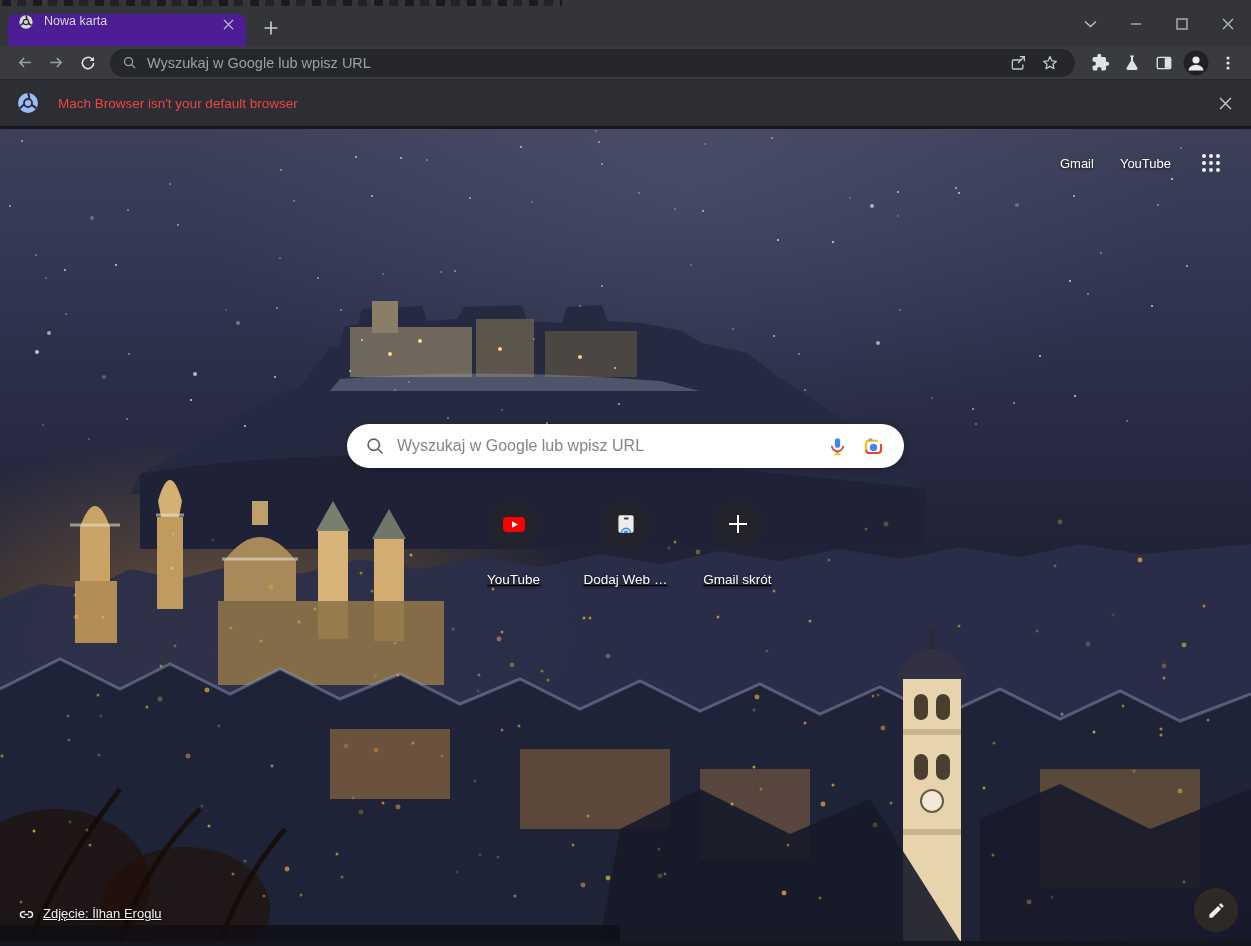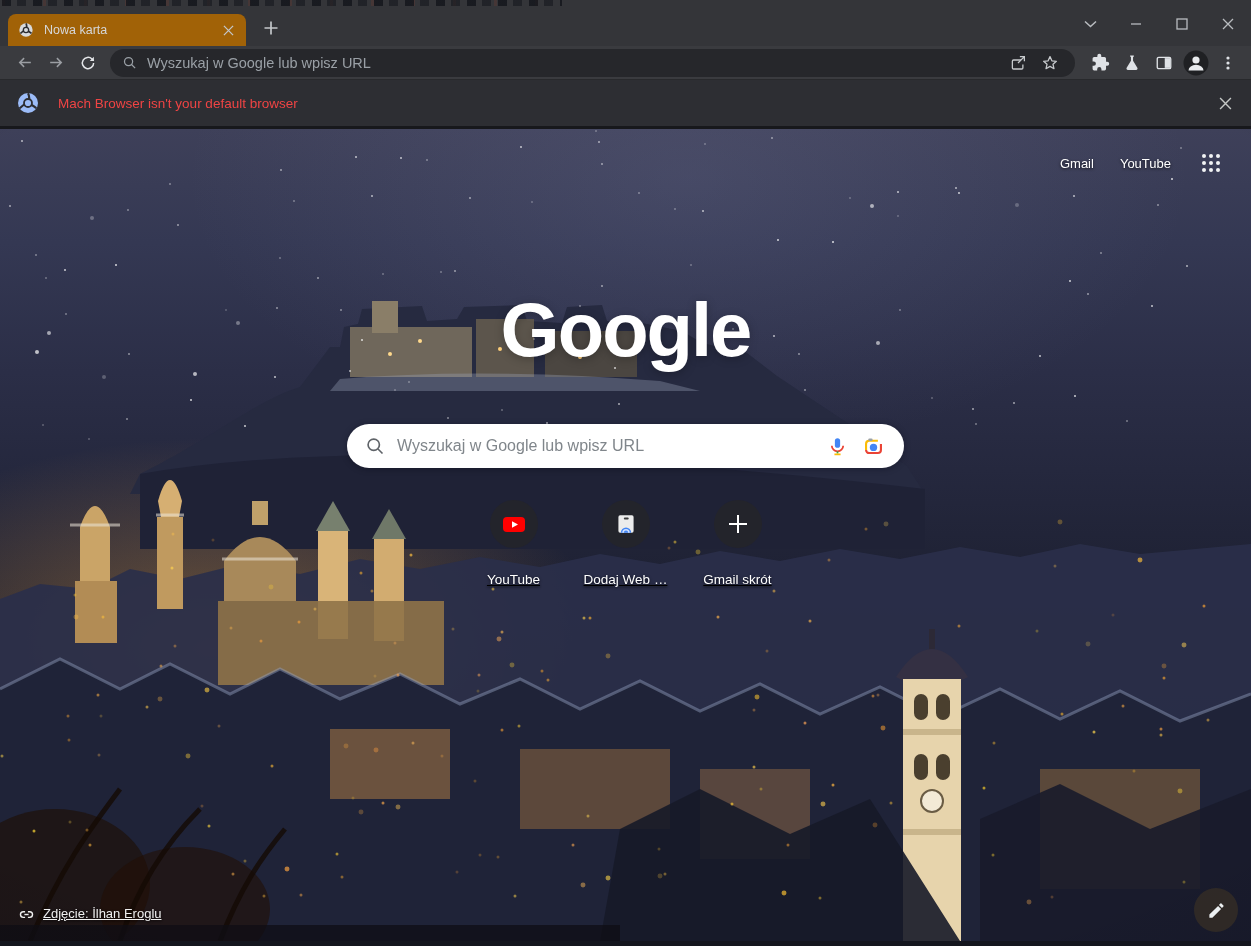--- a/index.html
+++ b/index.html
@@ -11,21 +11,21 @@
   .top-artifact { position:relative; height:7px; background:#343539; overflow:hidden; }
   .top-artifact .glitch { position:absolute; left:2px; top:0; width:560px; height:6px;
     background:
       repeating-linear-gradient(90deg, rgba(20,22,28,.85) 0 9px, transparent 9px 15px,
         rgba(25,27,33,.7) 15px 24px, transparent 24px 31px),
       repeating-linear-gradient(90deg, rgba(150,60,40,.18) 0 3px, transparent 3px 41px); }
 
   
   .titlebar { position:relative; height:39px; background:#343539; }
   .tab { position:absolute; left:8px; bottom:0; width:238px; height:32px;
-         background:#a16207; border-radius:8px 8px 0 0; display:flex; align-items:center;
+         background:#4c1d95; border-radius:8px 8px 0 0; display:flex; 
          padding:0 8px 0 10px; }
   .tab-title { flex:1; margin-left:10px; font-size:12.5px; color:#d5d7da; white-space:nowrap;
                overflow:hidden; }
   .icon-btn { display:flex; align-items:center; justify-content:center; cursor:pointer;
               border-radius:50%; }
   .tab-close { width:20px; height:20px; }
   .newtab-btn { position:absolute; left:258px; bottom:5px; width:26px; height:26px; }
   .win-controls { position:absolute; right:0; top:0; height:34px; display:flex; }
   .win-btn { width:46px; height:34px; display:flex; align-items:center; justify-content:center;
              cursor:pointer; }
@@ -318,21 +318,20 @@
           <circle cx="3" cy="10" r="2"></circle>
             <circle cx="10" cy="10" r="2"></circle>
             <circle cx="17" cy="10" r="2"></circle>
           <circle cx="3" cy="17" r="2"></circle>
             <circle cx="10" cy="17" r="2"></circle>
             <circle cx="17" cy="17" r="2"></circle>
           </svg>
       </span>
     </div>
 
-    <div class="logo">Google</div>
 
     <div class="searchbar">
       <svg width="20" height="20" viewBox="0 0 24 24">
         <circle cx="10.5" cy="10.5" r="6.8" stroke="#5f6368" stroke-width="2" fill="none"></circle>
         <path d="M15.6 15.6L21 21" stroke="#5f6368" stroke-width="2"></path>
         </svg>
       <input type="text" placeholder="Wyszukaj w Google lub wpisz URL" style="">
       <span class="icon-btn sb-action">
         <svg width="21" height="21" viewBox="0 0 24 24">
           <rect x="9" y="2.5" width="6" height="11" rx="3" fill="#4285f4"></rect>

